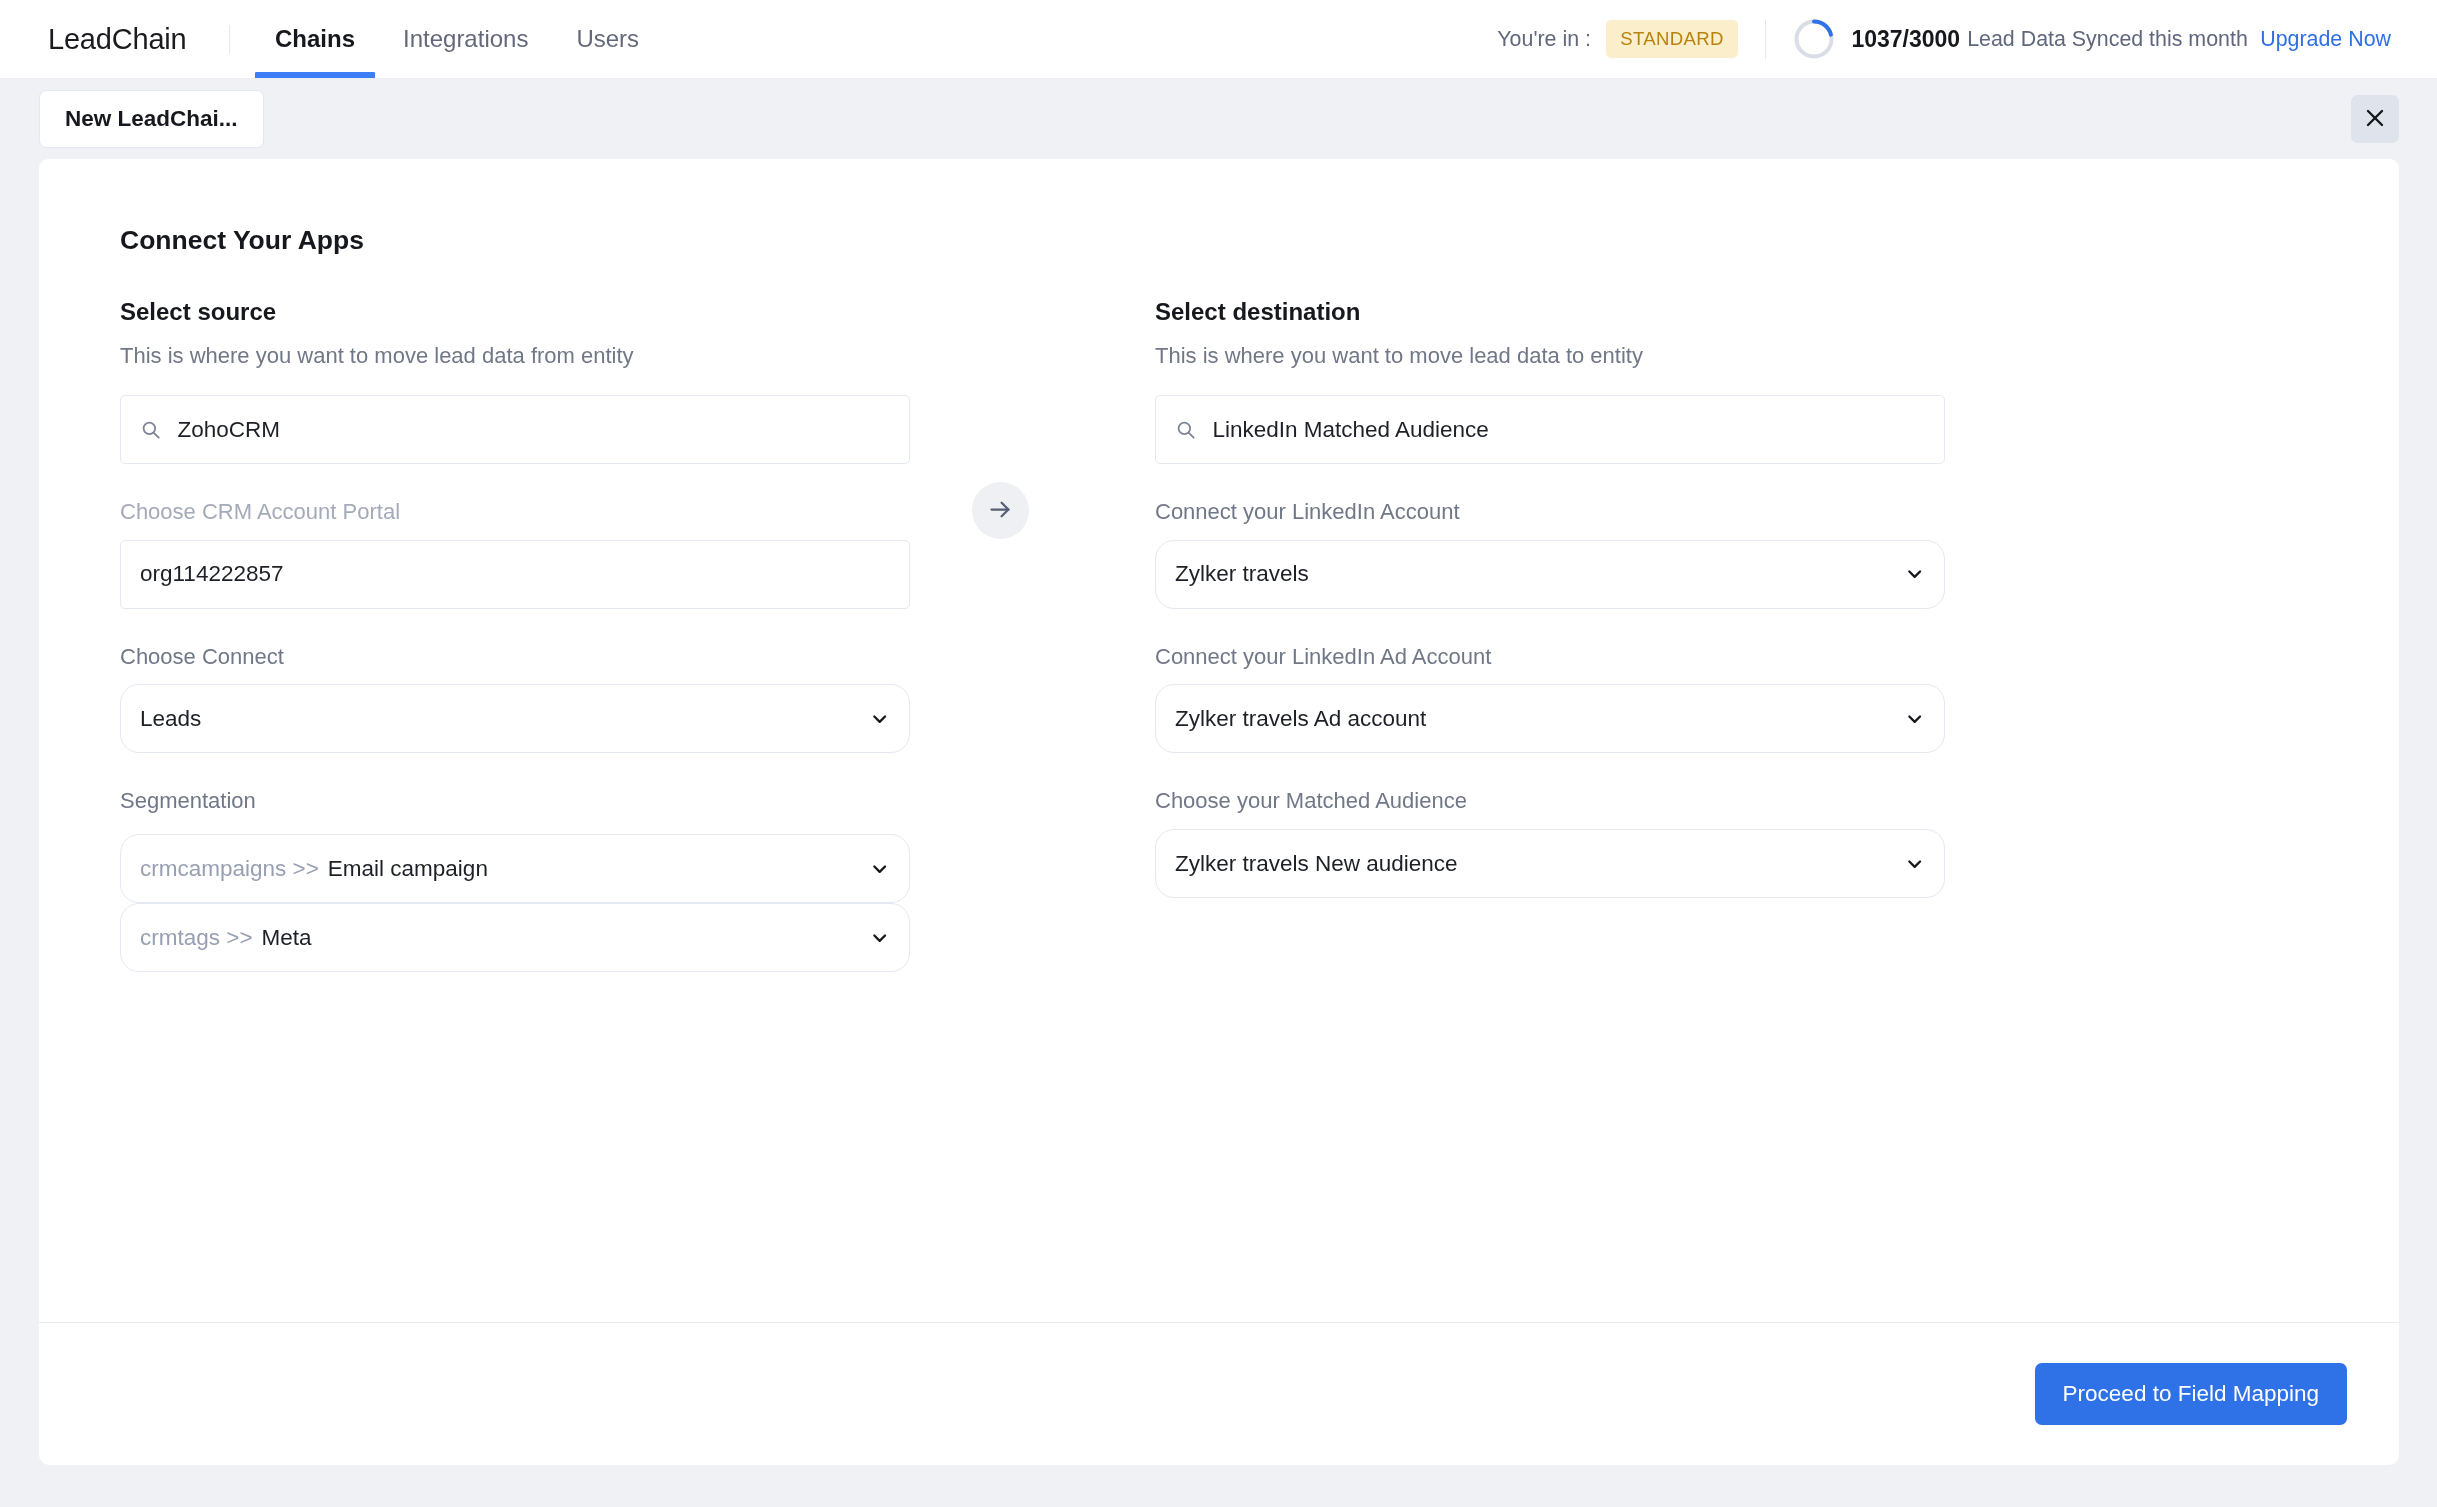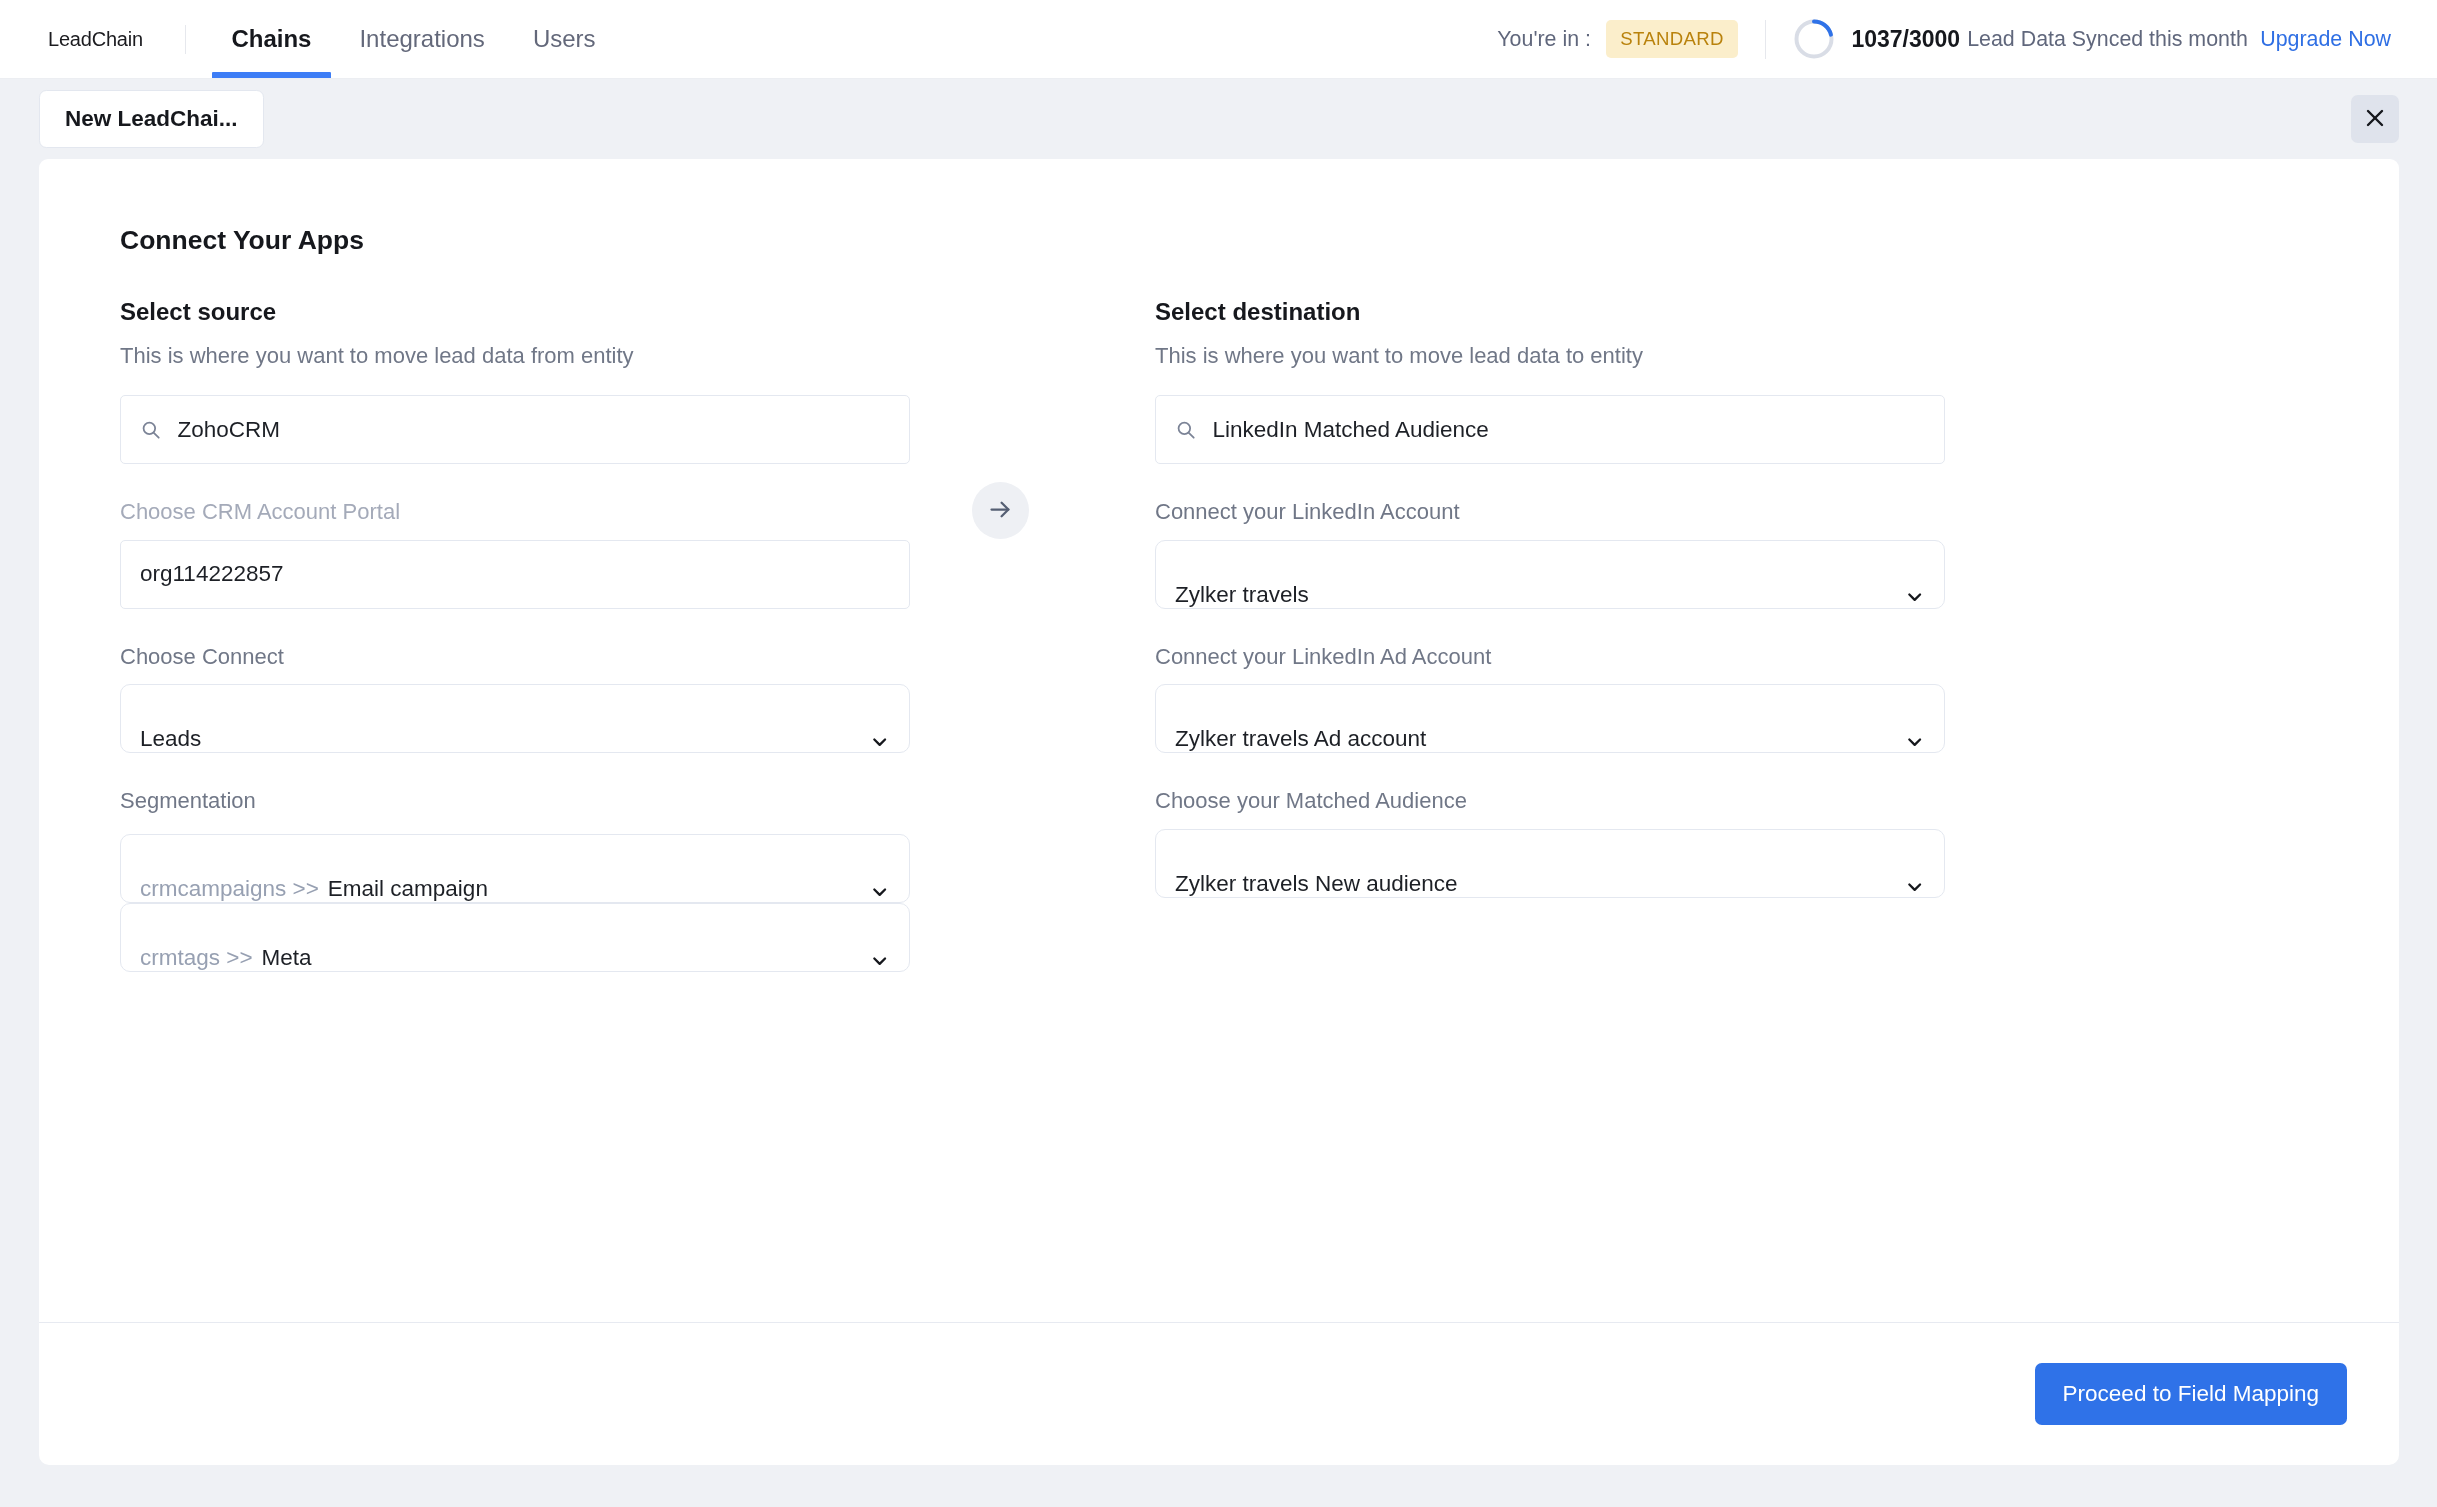--- a/index.html
+++ b/index.html
@@ -15,21 +15,21 @@
   
   .topnav {
     height: 79px;
     background: #ffffff;
     display: flex;
     align-items: center;
     position: relative;
     border-bottom: 0.6px solid #eceef2;
   }
   .brand {
-    font-size: 20px;
+    font-size: 29px;
     font-weight: 400;
     color: #1b1b1f;
     margin-left: 48px;
     letter-spacing: -0.2px;
   }
   .nav-sep {
     width: 1.1px;
     height: 29px;
     background: #e6e8ed;
     margin-left: 42px;
@@ -200,24 +200,24 @@
     align-items: center;
     padding: 0 19px;
     font-size: 22.5px;
     color: #1d2026;
     cursor: text;
   }
   .input-box .sicon { margin-right: 16px; display:flex; align-items:center; }
   .select-box {
     height: 69px;
     border: 0.6px solid #e4e8f0;
-    border-radius: 10px;
+    border-radius: 19px;
     background: #ffffff;
     display: flex;
-    align-items: flex-end;
+    align-items: center;
     padding: 0 19px;
     font-size: 22.5px;
     color: #1d2026;
     cursor: pointer;
   }
   .select-box .chev { margin-left: auto; display:flex; align-items:center; }
   .prefix {
     color: #97a0b2;
     margin-right: 9px;
   }

